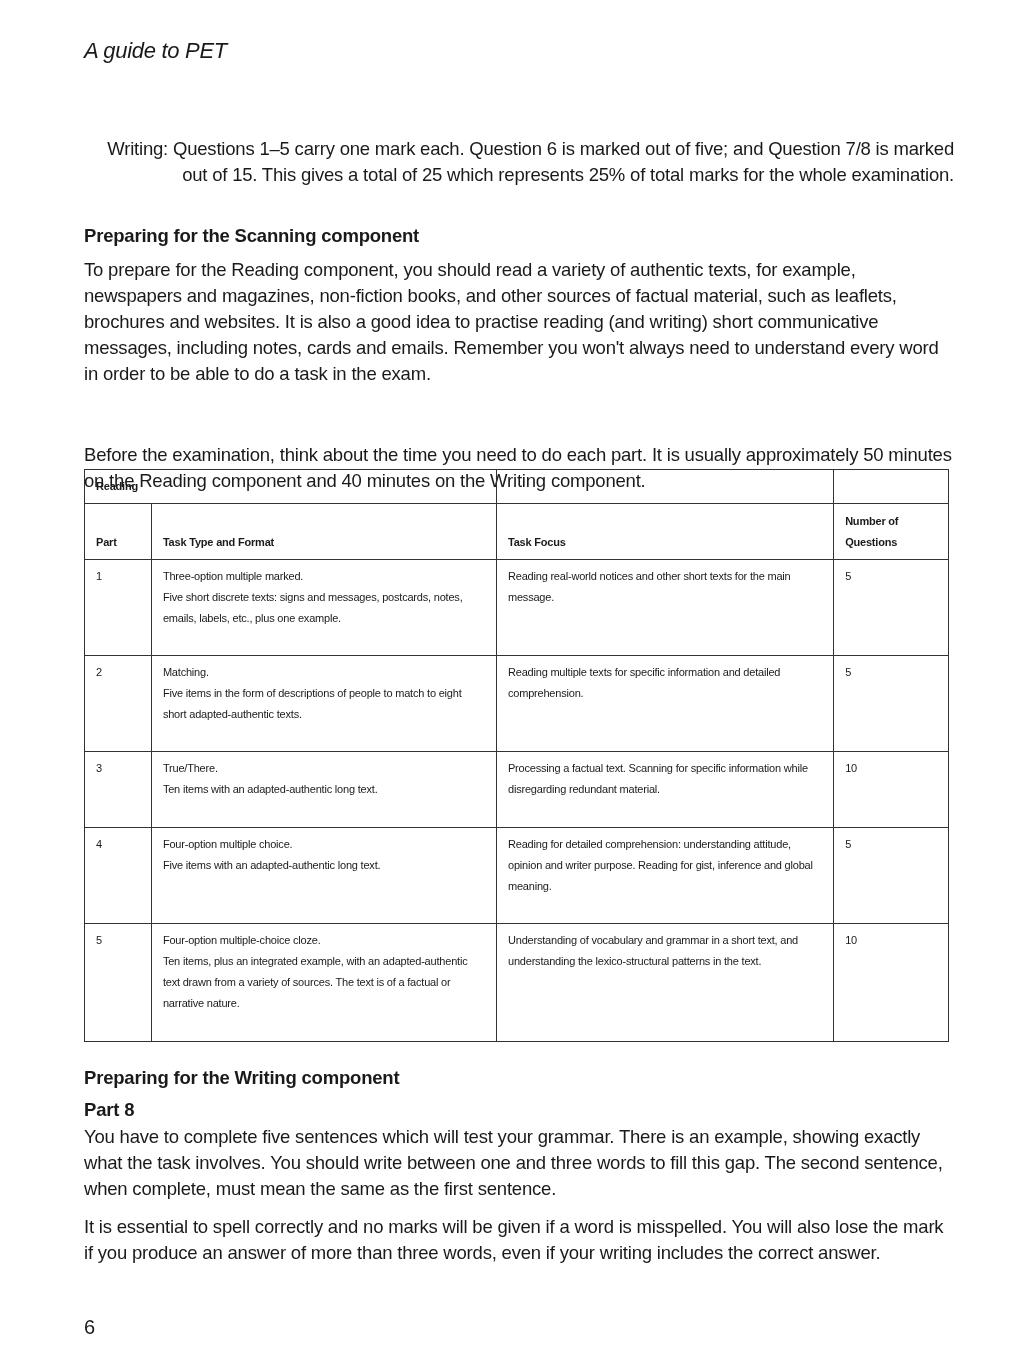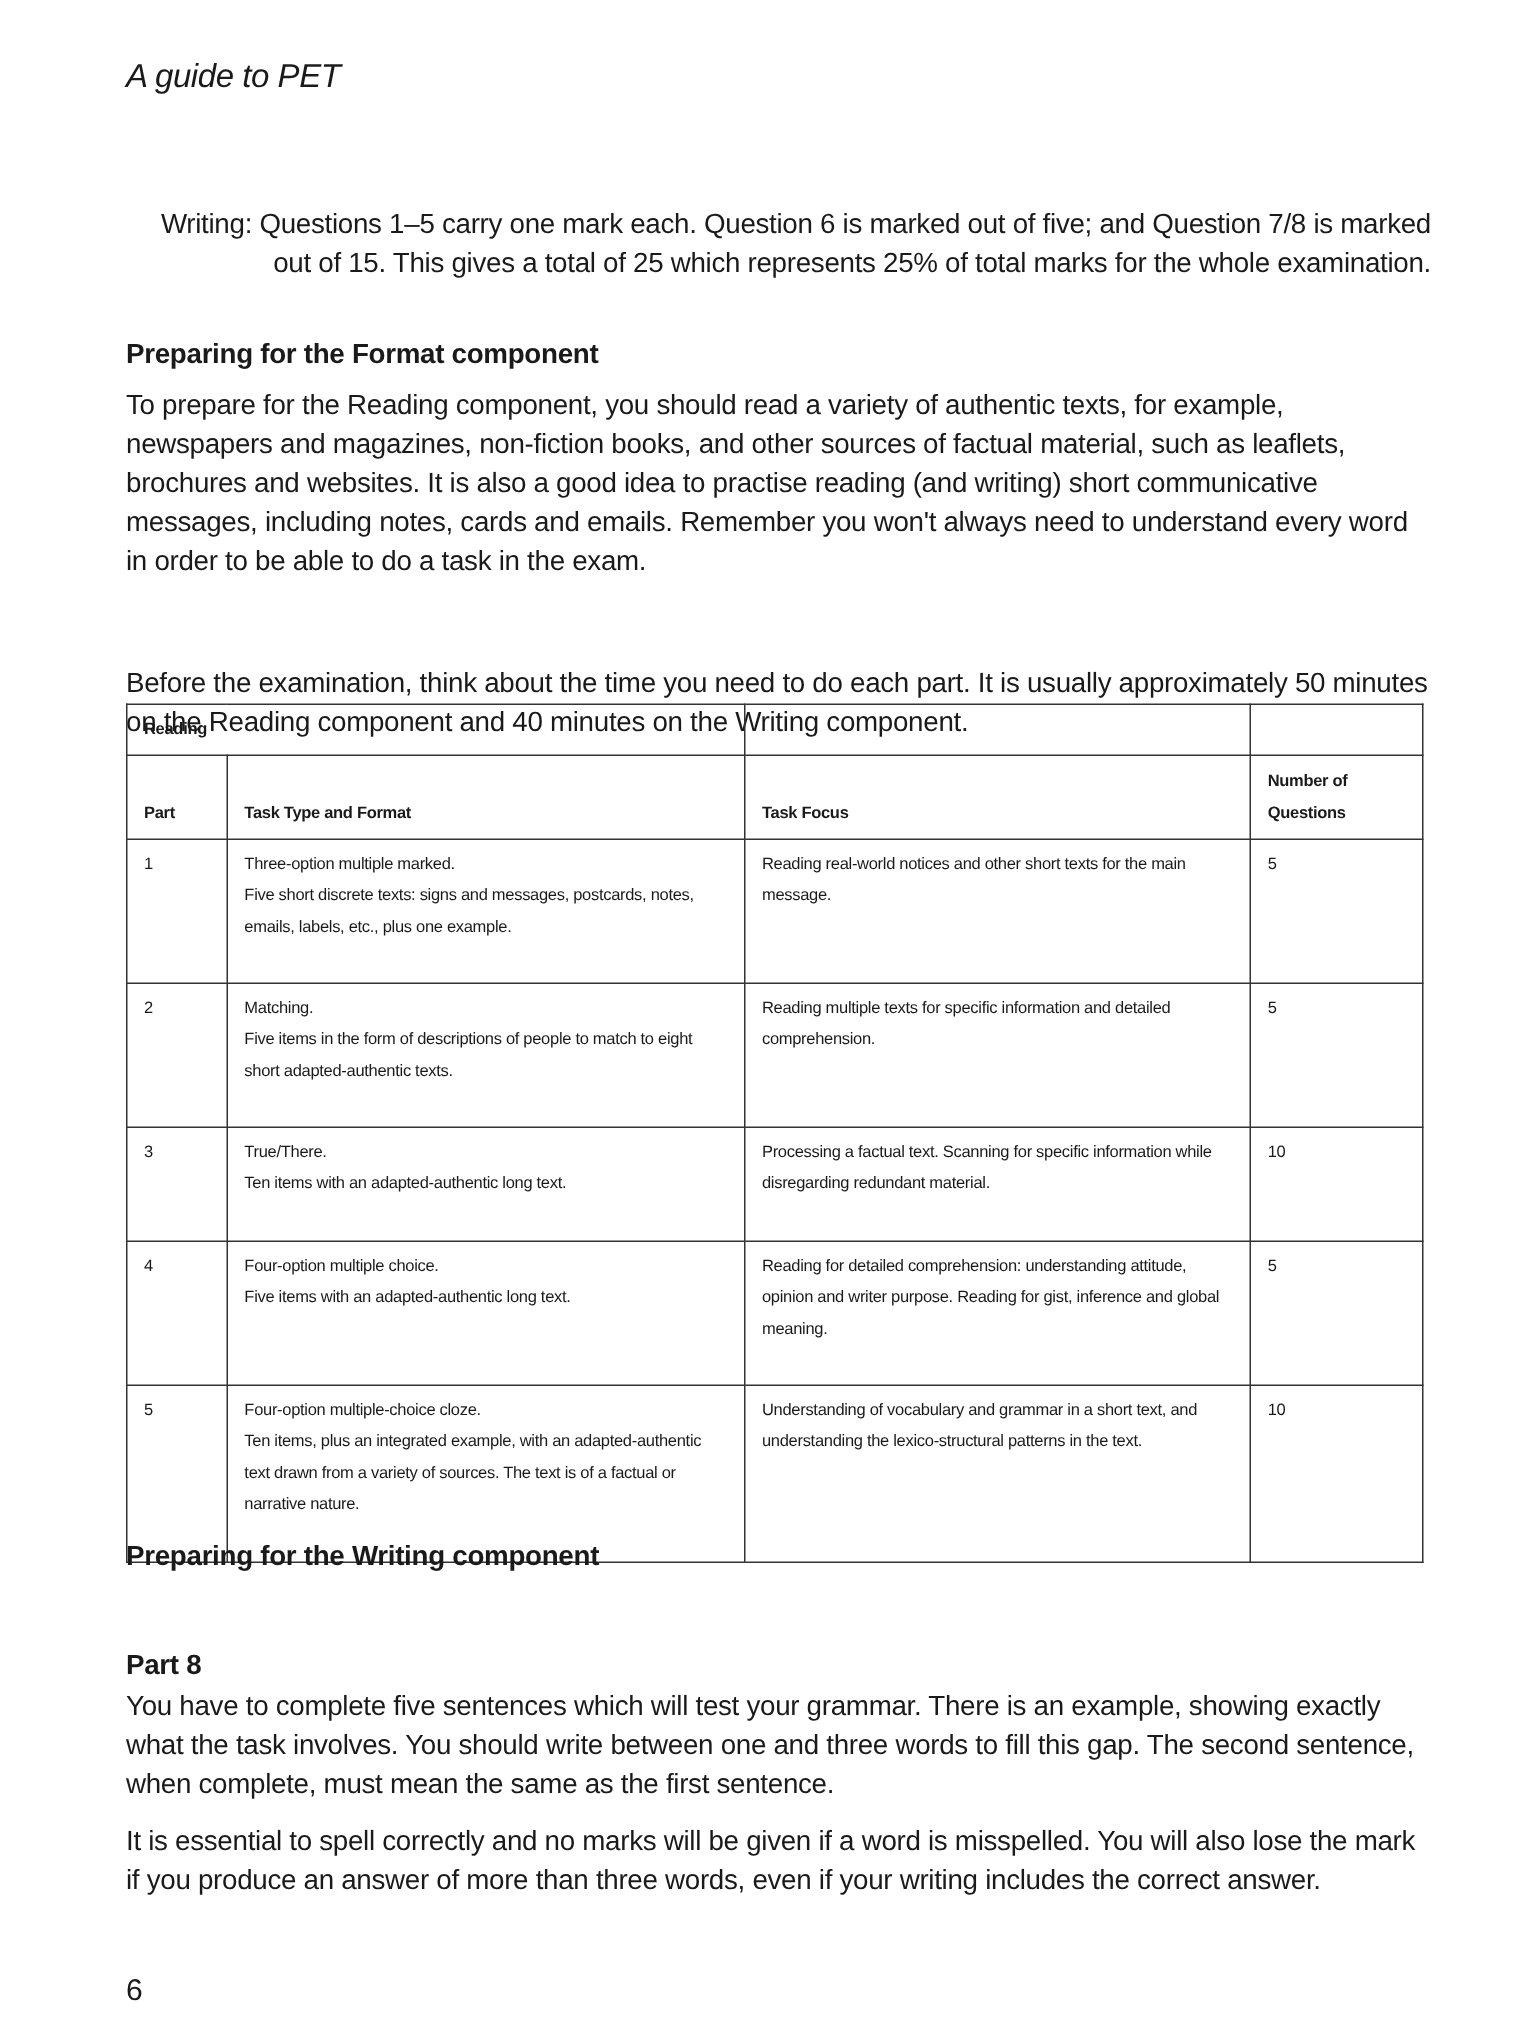--- a/index.html
+++ b/index.html
@@ -34,21 +34,21 @@
   .line { display: block; }
   .page-num { position: absolute; left: 84px; top: 1316px; font-size: 20px; }
 </style>
 </head>
 <body>
 
 <div class="running-head">A guide to PET</div>
 
 <p class="para" style="top:136px;text-align:right;">Writing: Questions 1–5 carry one mark each. Question 6 is marked out of five; and Question 7/8 is marked out of 15. This gives a total of 25 which represents 25% of total marks for the whole examination.</p>
 
-<div class="heading" style="top:225px;">Preparing for the Format component</div>
+<div class="heading" style="top:225px;">Preparing for the Scanning component</div>
 <p class="para" style="top:257px; width:870px;">To prepare for the Reading component, you should read a variety of authentic texts, for example, newspapers and magazines, non-fiction books, and other sources of factual material, such as leaflets, brochures and websites. It is also a good idea to practise reading (and writing) short communicative messages, including notes, cards and emails. Remember you won't always need to understand every word in order to be able to do a task in the exam.</p>
 <p class="para" style="top:400px;margin-top:42px;">Before the examination, think about the time you need to do each part. It is usually approximately 50 minutes on the Reading component and 40 minutes on the Writing component.</p>
 
 <table class="reading">
   <tbody>
       <tr class="title-row">
     <td colspan="2">Reading</td>
     <td></td>
     <td></td>
   </tr>
@@ -102,18 +102,18 @@
     <td>
       <span class="line">Four-option multiple-choice cloze.</span>
       <span class="line">Ten items, plus an integrated example, with an adapted-authentic text drawn from a variety of sources. The text is of a factual or narrative nature.</span>
     </td>
     <td>Understanding of vocabulary and grammar in a short text, and understanding the lexico-structural patterns in the text.</td>
     <td>10</td>
   </tr>
 </tbody>
   </table>
 
-<div class="heading" style="top:1026px;">Preparing for the Writing component</div>
+<div class="heading" style="top:1067px;">Preparing for the Writing component</div>
 <div class="heading" style="top:1099px;">Part 8</div>
 <p class="para" style="top:1124px;">You have to complete five sentences which will test your grammar. There is an example, showing exactly what the task involves. You should write between one and three words to fill this gap. The second sentence, when complete, must mean the same as the first sentence.</p>
 <p class="para" style="top:1214px;">It is essential to spell correctly and no marks will be given if a word is misspelled. You will also lose the mark if you produce an answer of more than three words, even if your writing includes the correct answer.</p>
 
 <div class="page-num">6</div>
 
 </body></html>

